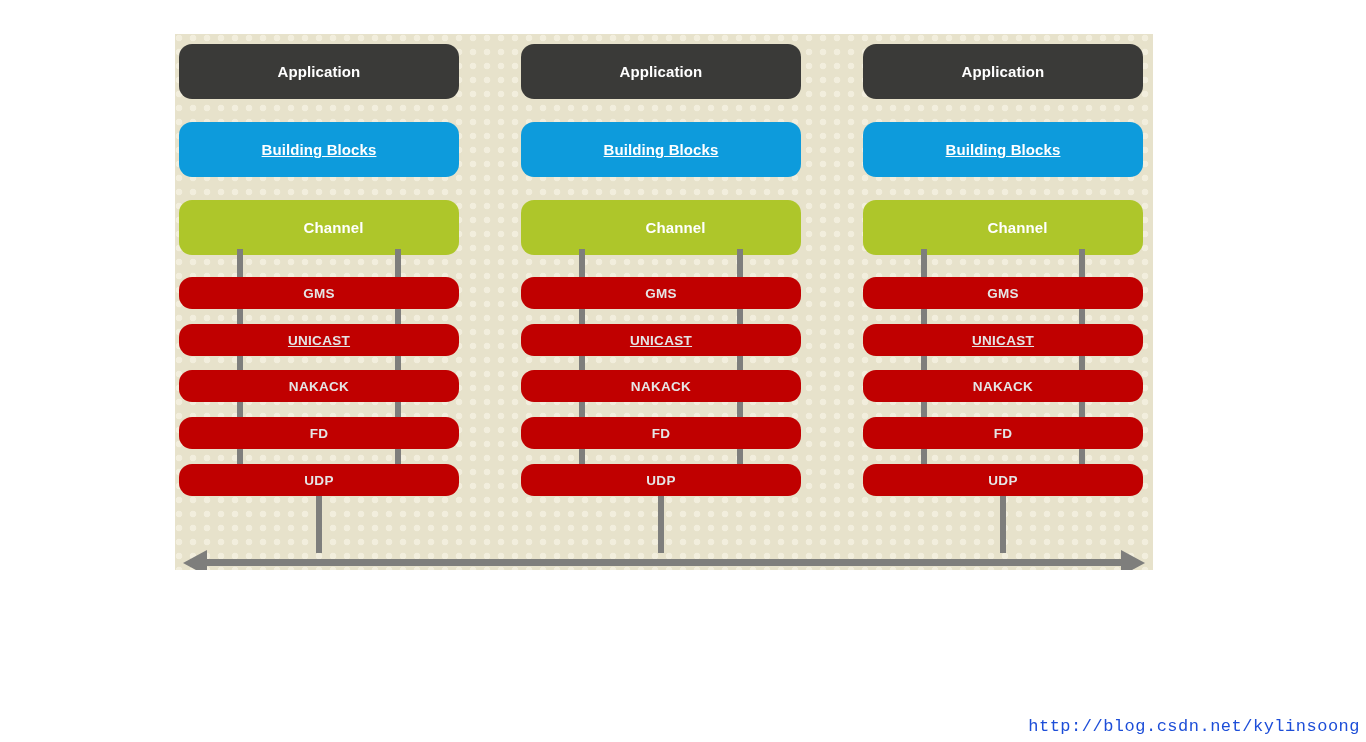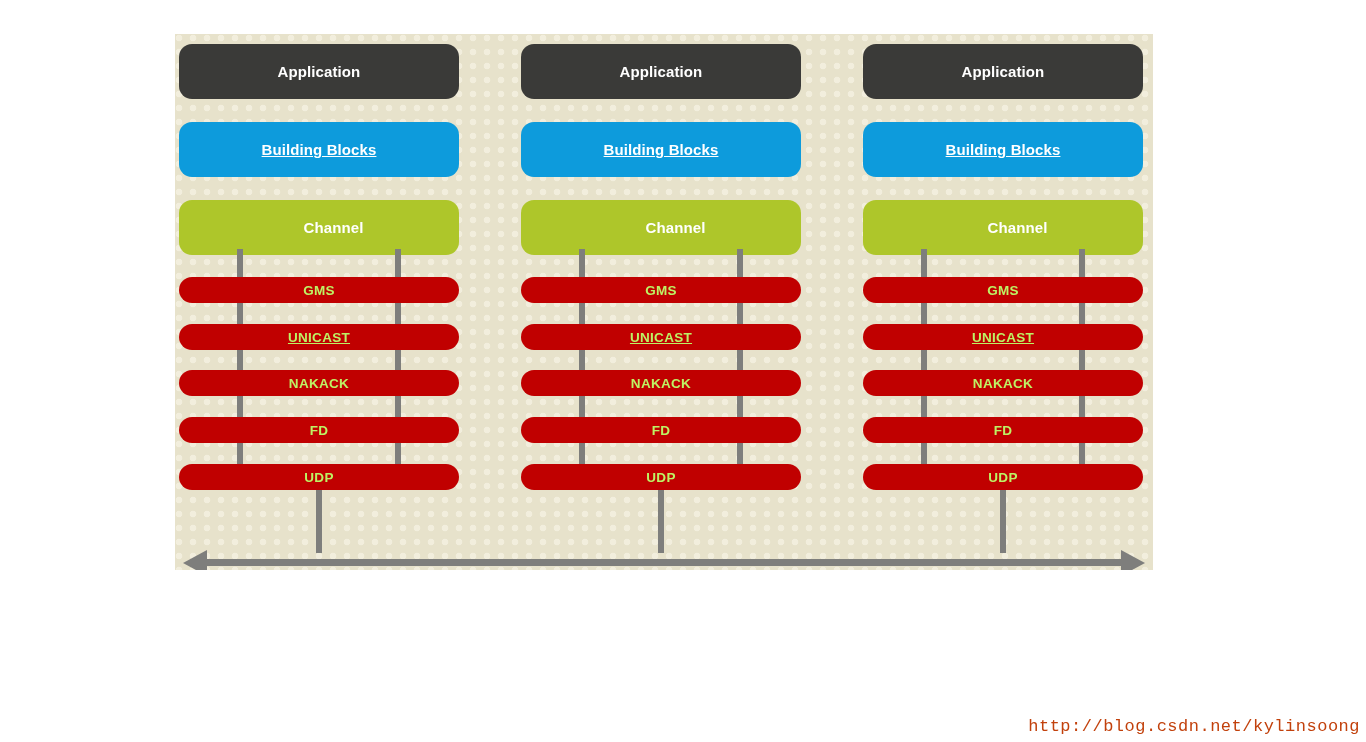--- a/index.html
+++ b/index.html
@@ -63,27 +63,27 @@
   }
   .layer-box.application   { top: 10px;  background: #3a3a38; }
   .layer-box.building      { top: 88px;  background: #0d9bdc; text-decoration: underline; }
   .layer-box.channel       { top: 166px; background: #aec62a; padding-left: 29px; }
 
   
   .protocol-pill {
     position: absolute;
     left: 0;
     width: 280px;
-    height: 26px;
+    height: 32px;
     border-radius: 13px;
     background: #c00000;
     display: flex;
     align-items: center;
     justify-content: center;
-    color: #bef264;
+    color: #e5e5e5;
     font-weight: bold;
     font-size: 13.5px;
     letter-spacing: .3px;
     box-sizing: border-box;
     z-index: 3;
   }
   .protocol-pill.p0 { top: 243px; }
   .protocol-pill.p1 { top: 290px; text-decoration: underline; }
   .protocol-pill.p2 { top: 336px; }
   .protocol-pill.p3 { top: 383px; }
@@ -138,21 +138,21 @@
     border-bottom: 13px solid transparent;
   }
   .bus-arrow.left  { left: 0;    border-right: 24px solid #7e7e7c; }
   .bus-arrow.right { right: 0;   border-left:  24px solid #7e7e7c; }
 
   
   .watermark {
     position: absolute;
     right: 6px;
     bottom: 6px;
-    color: #c2410c;
+    color: #1d4ed8;
     font-family: "Liberation Mono", "DejaVu Sans Mono", monospace;
     font-size: 17px;
     letter-spacing: .5px;
     white-space: nowrap;
     user-select: none;
   }
 </style>
 </head>
 <body>
 

